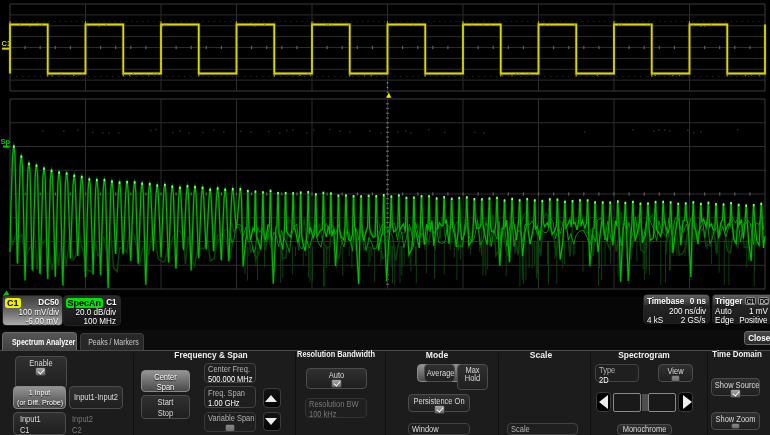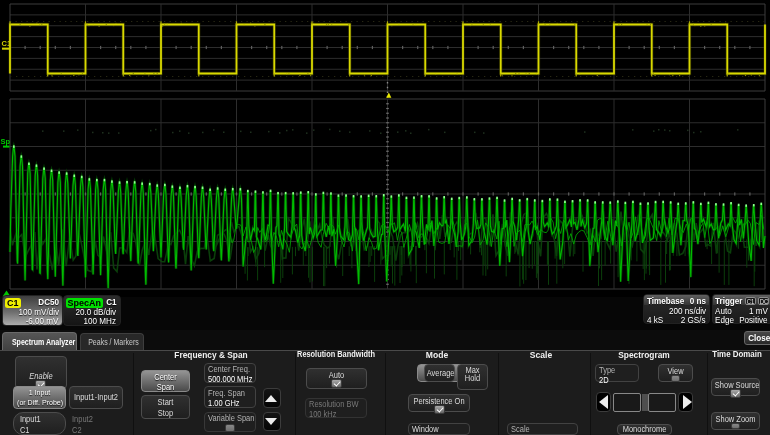--- a/index.html
+++ b/index.html
@@ -531,29 +531,29 @@
     <div class="sep" style="left:707px;top:2px;height:82px;"></div>
   </div>
 
   <div class="hdr" style="left:211px;top:19px;transform:translateX(-50%) scaleX(.88);">Frequency &amp; Span</div>
   <div class="hdr" style="left:336px;top:19px;font-size:9px;transform:translateX(-50%) scaleX(.82);">Resolution Bandwidth</div>
   <div class="hdr" style="left:437px;top:19px;transform:translateX(-50%) scaleX(.9);">Mode</div>
   <div class="hdr" style="left:541px;top:19px;transform:translateX(-50%) scaleX(.9);">Scale</div>
   <div class="hdr" style="left:644px;top:19px;transform:translateX(-50%) scaleX(.88);">Spectrogram</div>
   <div class="hdr" style="left:737px;top:19px;font-size:9px;transform:translateX(-50%) scaleX(.88);">Time Domain</div>
 
-  <div class="btn" style="left:14.5px;top:26px;width:52px;height:33px;padding-top:14px;font-style:italic;"><div>Enable</div><span class="cb chk" style="margin-top:-1px;"></span></div>
+  <div class="btn" style="left:14.5px;top:26px;width:52px;height:33px;padding-top:1px;"><div>Enable</div><span class="cb chk" style="margin-top:-1px;"></span></div>
   <div class="btn sel" style="left:13px;top:55.5px;width:53px;height:23px;font-size:8px;line-height:10px;padding-top:1px;">
         <div>1 Input</div>
         <div>(or Diff. Probe)</div>
       </div>
   <div class="btn" style="left:69px;top:55.5px;width:54px;height:23px;line-height:20px;">
         <div>Input1-Input2</div>
       </div>
-  <div class="btn" style="left:13px;top:82px;width:53px;height:23px;text-align:left;padding:1px 0 0 3px;line-height:10.5px;border-radius:10px;">
+  <div class="btn" style="left:13px;top:82px;width:53px;height:23px;text-align:left;padding:1px 0 0 3px;line-height:10.5px;">
         <div>Input1</div>
         <div>C1</div>
       </div>
   <div class="abs dis" style="left:72px;top:84px;font-size:8.5px;line-height:10.5px;">
         <div style="transform:scaleX(.88);transform-origin:0 50%;">Input2</div>
         <div style="transform:scaleX(.88);transform-origin:0 50%;">C2</div>
       </div>
 
   <div class="btn sel" style="left:141px;top:40px;width:49px;height:22px;line-height:10px;padding-top:1px;">
         <div>Center</div>

